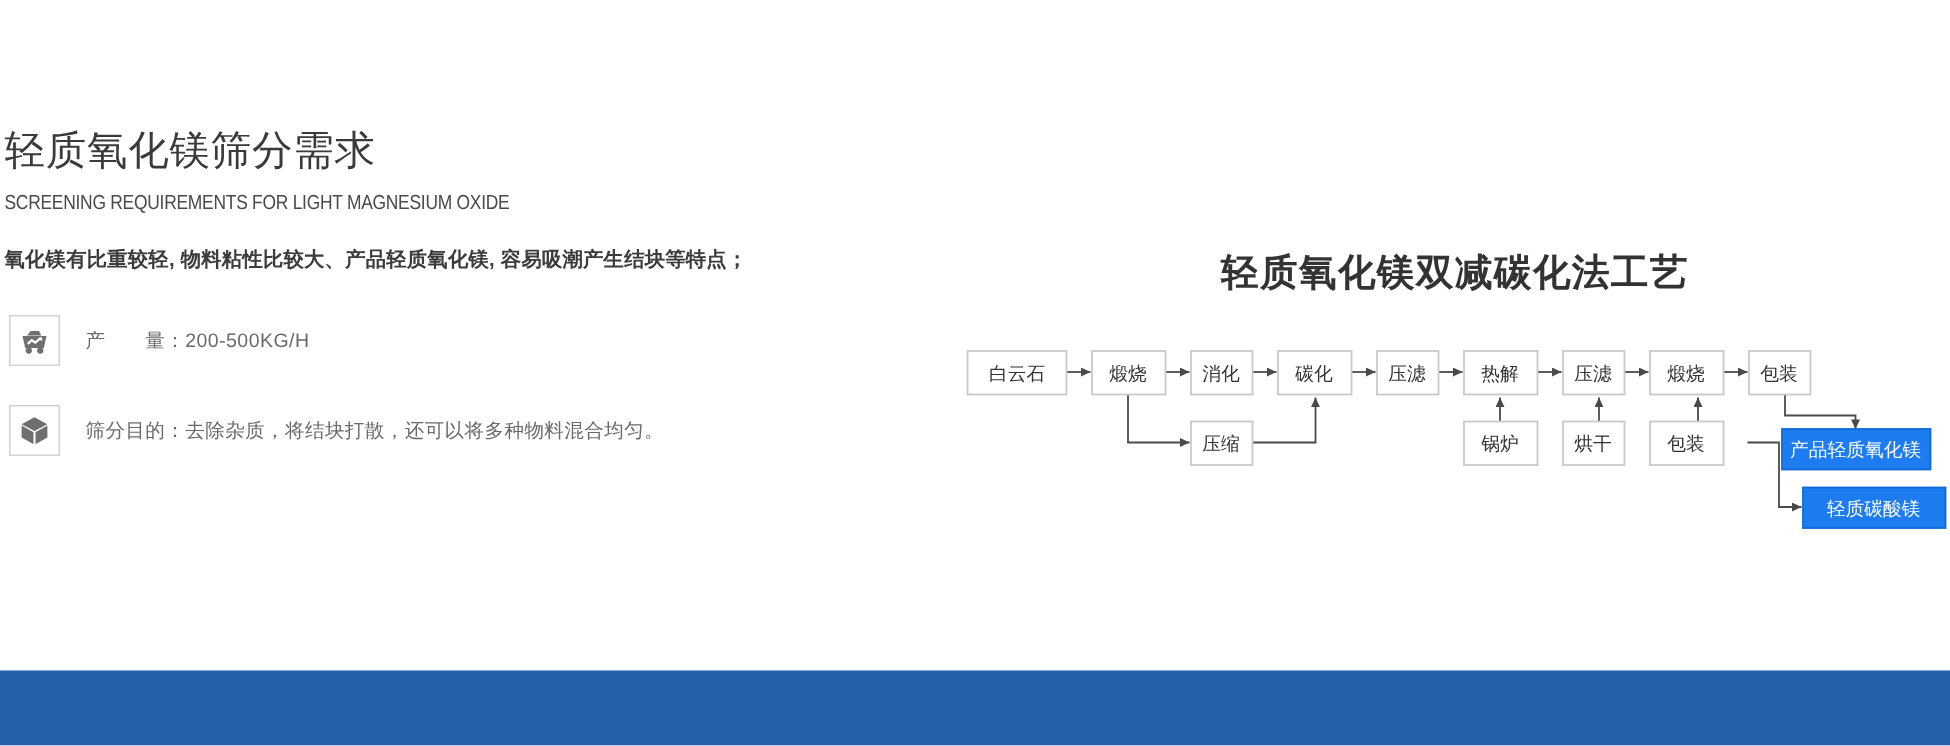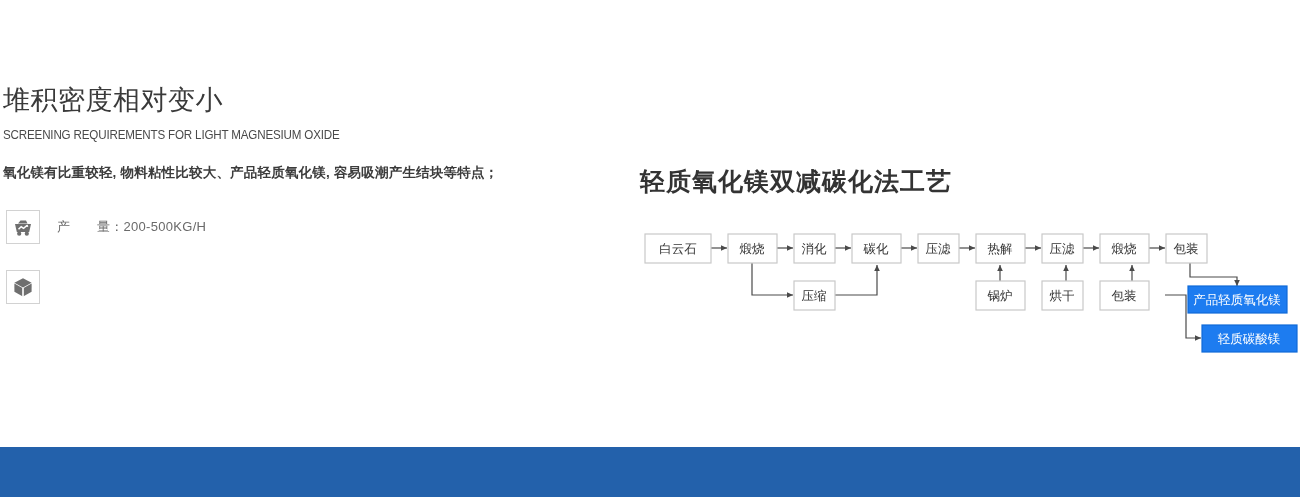--- a/index.html
+++ b/index.html
@@ -46,21 +46,21 @@
   .ftext {
     position: absolute; left: 57px; top: 13px;
     font-size: 13px; color: #6a6a6a; white-space: nowrap;
     letter-spacing: 0.3px;
   }
 
   
   #right { position: absolute; left: 640px; top: 0; width: 660px; height: 440px; }
   .flow-title {
     position: absolute; left: 0; right: 0; top: 165px;
-    text-align: left;
+    text-align: center;
     font-size: 25px; font-weight: 700; color: #333333;
     letter-spacing: 1px;
   }
   #flow { position: absolute; left: 0; top: 220px; width: 660px; height: 150px; }
   #flow svg { display: block; }
 
   .fbox-txt {
     font-family: "Liberation Sans", "DejaVu Sans", sans-serif;
     font-size: 12.5px; fill: #333333;
   }
@@ -74,21 +74,21 @@
     position: absolute; left: 0; top: 447px; width: 1300px; height: 50px;
   }
 </style>
 </head>
 <body>
 
 <div id="page">
 
   <div id="left">
 
-    <div class="main-title">堆积密度相对变小</div>
+    <div class="main-title">轻质氧化镁筛分需求</div>
 
     <div class="sub-title">SCREENING REQUIREMENTS FOR LIGHT MAGNESIUM OXIDE</div>
 
     <div class="lead-text">氧化镁有比重较轻, 物料粘性比较大、产品轻质氧化镁, 容易吸潮产生结块等特点；</div>
 
     <div class="feature-list">
 
       <div class="feature-row">
         <div class="ficon">
           <svg width="22" height="20" viewBox="0 0 22 20">
@@ -106,20 +106,21 @@
 
       <div class="feature-row">
         <div class="ficon">
           <svg width="22" height="22" viewBox="0 0 22 22">
             <polygon points="11,2.2 19.6,6.8 11,11.4 2.4,6.8" fill="#6f6f6f"></polygon>
             <polygon points="2.4,7.6 10.4,12.1 10.4,20.2 2.4,15.7" fill="#6f6f6f"></polygon>
             <polygon points="19.6,7.6 11.6,12.1 11.6,20.2 19.6,15.7" fill="#6f6f6f"></polygon>
             <line x1="11" y1="11.9" x2="11" y2="20.4" stroke="#ffffff" stroke-width="1"></line>
           </svg>
         </div>
+        <div class="ftext">筛分目的：去除杂质，将结块打散，还可以将多种物料混合均匀。</div>
       </div>
 
 
     </div>
   </div>
 
   <div id="right">
 
     <div class="flow-title">轻质氧化镁双减碳化法工艺</div>
 

